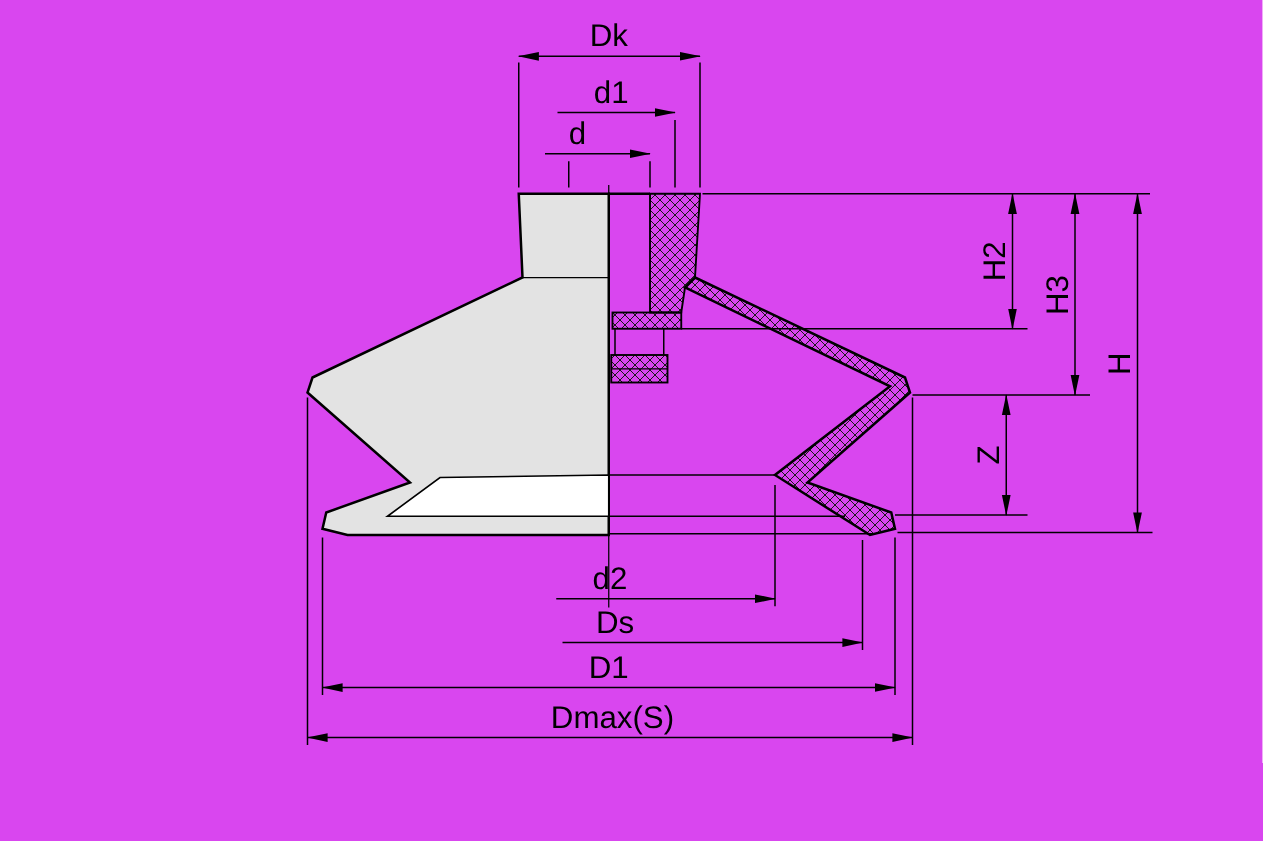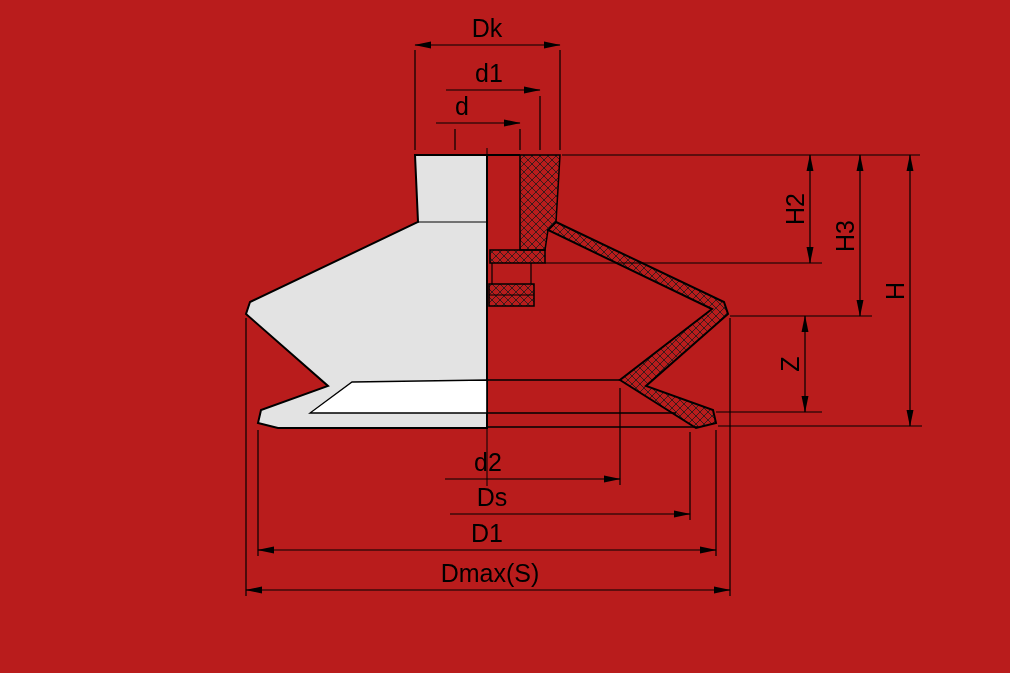--- a/index.html
+++ b/index.html
@@ -1,16 +1,16 @@
 <!DOCTYPE html>
 <html><head>
 <meta charset="utf-8">
 <style>
   html,body{margin:0;padding:0;background:#ffffff;}
-  .stage{width:1010px;height:673px;background:#b91c1c;position:relative;overflow:hidden;}
+  .stage{width:1010px;height:673px;background:#d946ef;position:relative;overflow:hidden;}
   svg{display:block;}
   text.dim{font-family:"Liberation Sans","DejaVu Sans",sans-serif;font-size:25px;fill:#000000;}
 </style>
 </head>
 <body>
 
 <div class="stage">
 <svg width="1010" height="673" viewBox="0 0 1010 673" xmlns="http://www.w3.org/2000/svg">
   <defs>
     <pattern id="xh" width="8" height="8" patternUnits="userSpaceOnUse">

